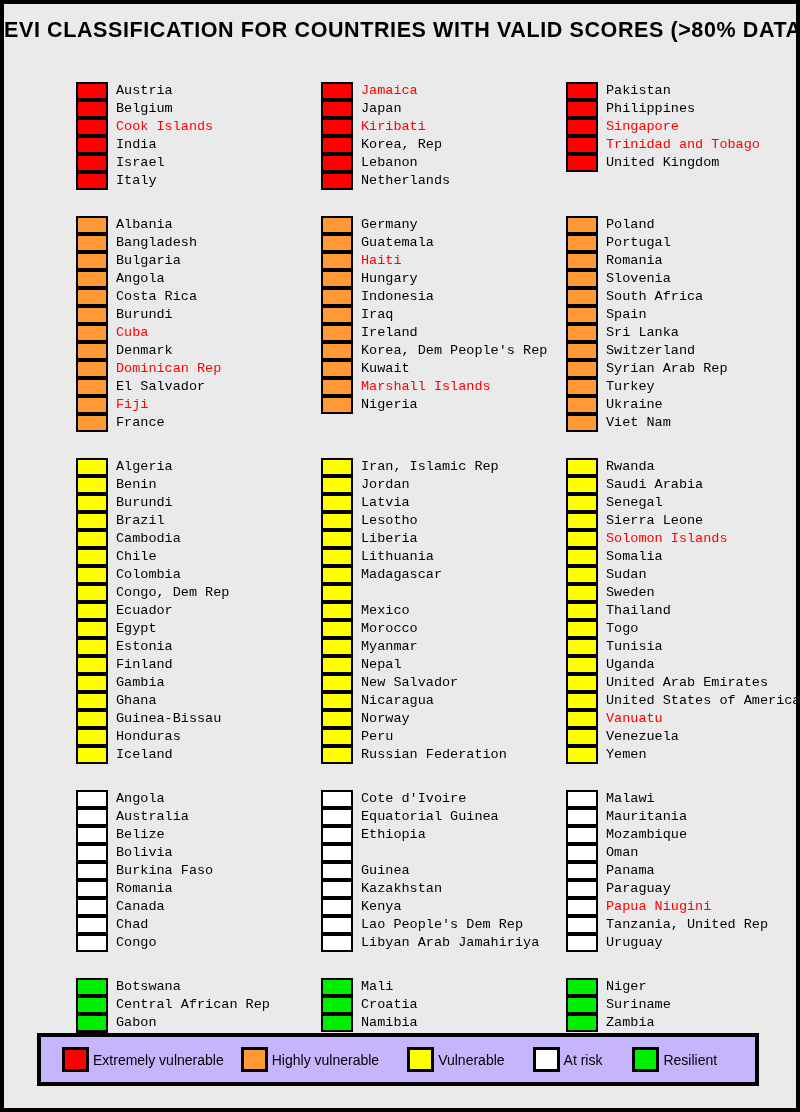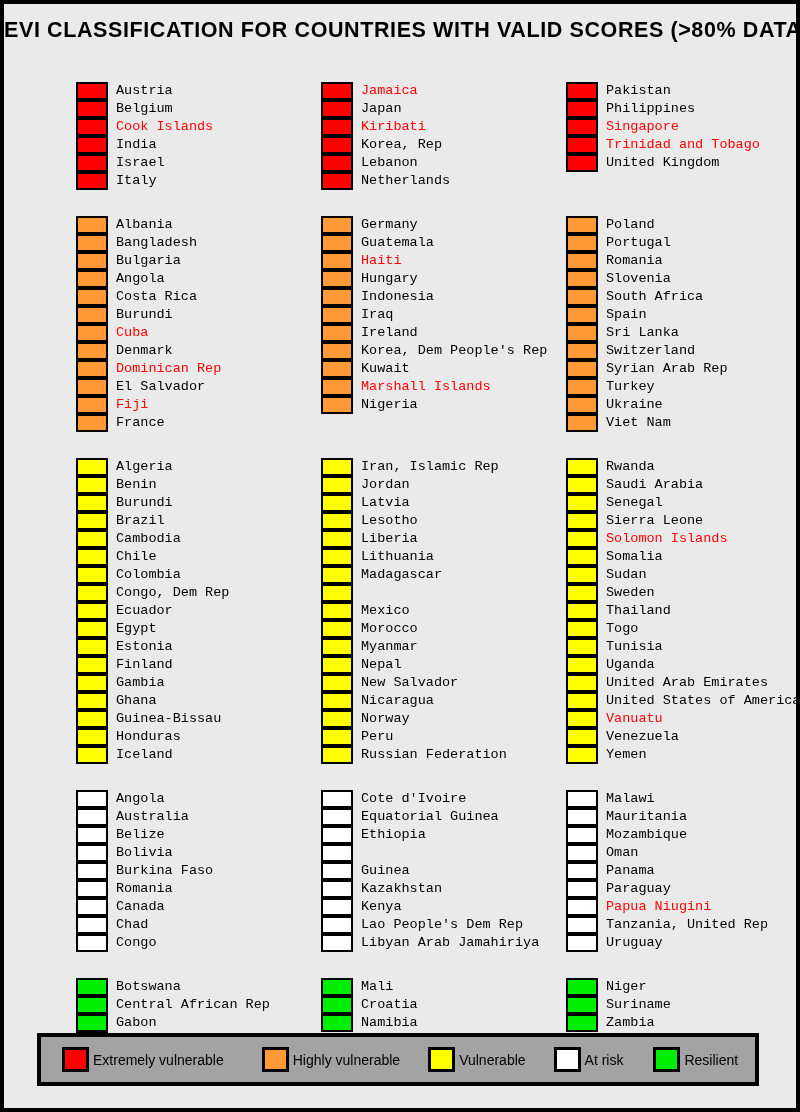--- a/index.html
+++ b/index.html
@@ -97,21 +97,21 @@
 
   
   #legend {
     position: absolute;
     left: 33px;
     top: 1029px;
     width: 722px;
     height: 53px;
     box-sizing: border-box;
     border: 4px solid #000000;
-    background: #a3a3a3;
+    background: #c4b5fd;
     display: flex;
     align-items: center;
   }
   .legend-item {
     display: flex;
     align-items: center;
     height: 100%;
   }
   .legend-swatch {
     width: 27px;
@@ -120,21 +120,21 @@
     border: 3px solid #000000;
     flex: 0 0 auto;
   }
   .legend-label {
     font-size: 14px;
     color: #000000;
     padding-left: 4px;
     white-space: nowrap;
   }
   .lg-0 { margin-left: 21px; }
-  .lg-1 { margin-left: 38px; }
+  .lg-1 { margin-left: 17px; }
   .lg-2 { margin-left: 28px; }
   .lg-3 { margin-left: 28px; }
   .lg-4 { margin-left: 30px; }
 </style>
 </head>
 <body>
 
 <div id="page">
 
   <div id="title-bar">

